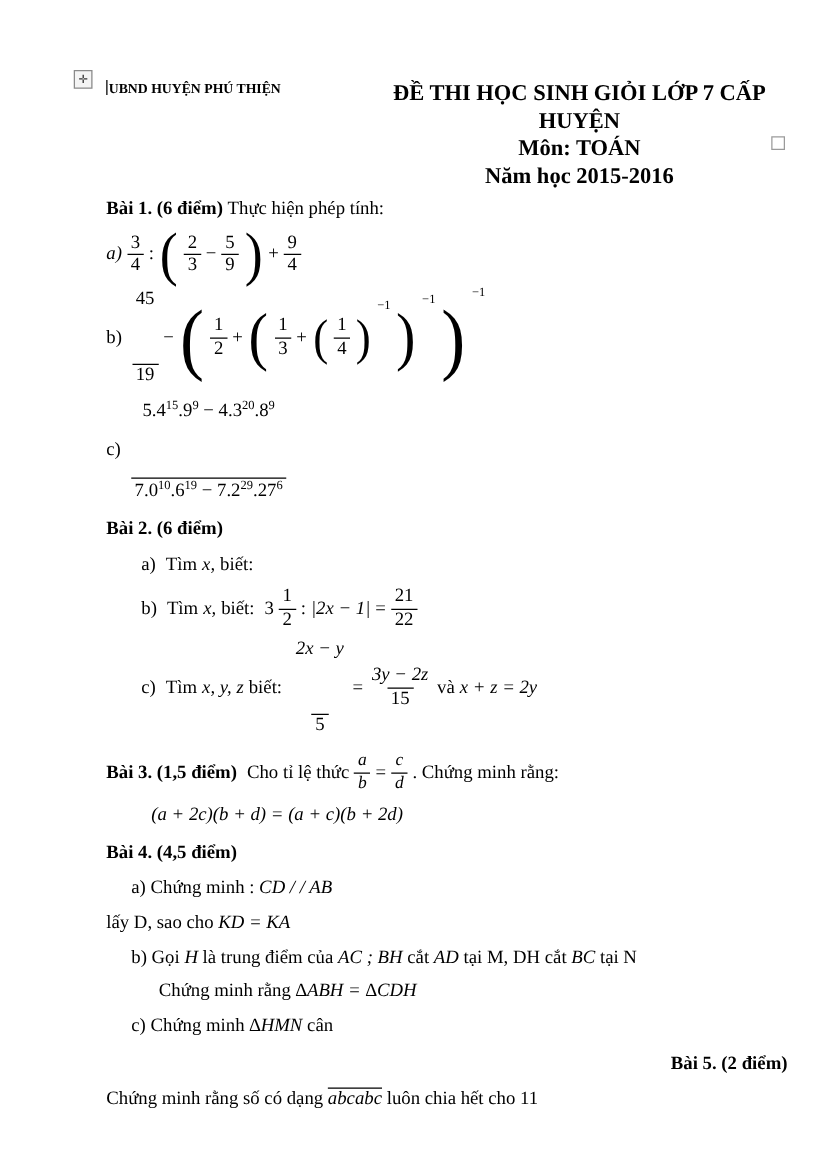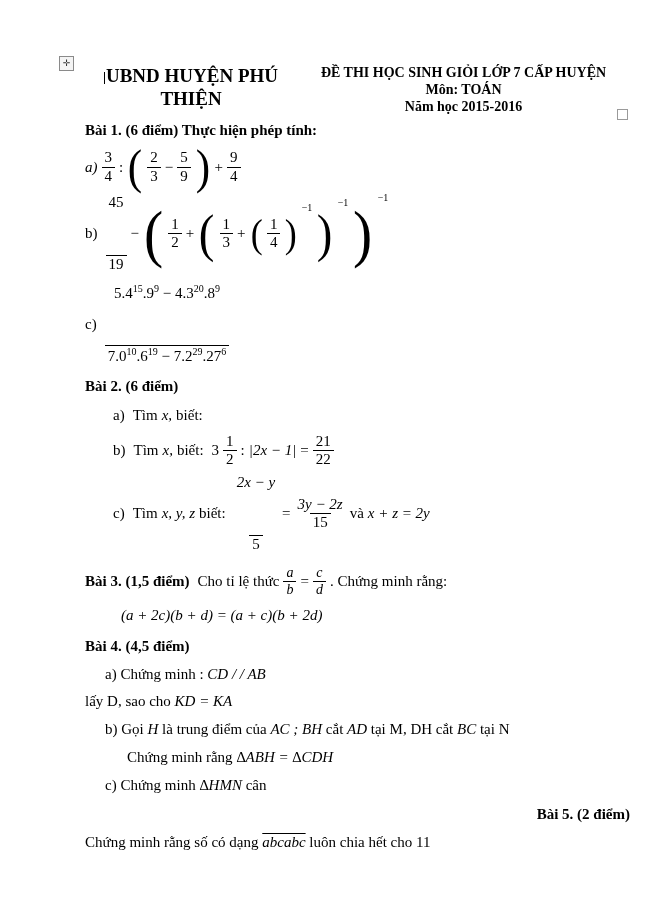--- a/index.html
+++ b/index.html
@@ -4,35 +4,35 @@
 <style>
   html,body { margin:0; padding:0; background:#ffffff; }
   .page {
     position:relative; width:670px; height:922px; background:#ffffff;
     font-family:"Liberation Serif", serif; color:#000; overflow:hidden;
   }
   .content { padding:64px 40px 0 85px; font-size:15px; line-height:1.25; }
 
   
   .hdr { display:flex; }
-  .hdr-left  { width:212px; text-align:center; font-weight:bold; font-size:19px; line-height:1.22; }
-  .hdr-right { flex:1; text-align:center; font-weight:bold; font-size:14px; line-height:1.22; }
+  .hdr-left  { width:212px; font-weight:bold; font-size:11px; line-height:1.22; }
+  .hdr-right { flex:1; text-align:center; font-weight:bold; font-size:18px; line-height:1.22; }
   .caret { display:inline-block; width:0; height:12px; border-left:1px solid #000; margin-right:1px; vertical-align:-2px; }
 
   
   .move-handle {
     position:absolute; left:59px; top:56px; width:13px; height:13px;
     border:1px solid #8a8a8a; display:flex; align-items:center; justify-content:center;
     font-size:9px; line-height:1; color:#333; background:#f4f4f4; cursor:move;
   }
   .anchor-sq { position:absolute; left:617px; top:109px; width:9px; height:9px; border:1px solid #9a9a9a; background:#fff; }
 
   
   .sec { font-weight:bold; margin-top:10px; }
-  .sec .norm { font-weight:bold; }
+  .sec .norm { font-weight:normal; }
 
   
   .mrow { display:flex; align-items:center; gap:4px; margin-top:10px; }
   .mrow .gapl { margin-left:4px;gap:43px; }
   .math { font-style:italic; }
   .fr { display:inline-flex; flex-direction:column; align-items:center; line-height:1.15; }
   .fr .nu { padding:0 3px; }
   .fr .de { border-top:1px solid #000; padding:0 3px; }
   .bp { line-height:0.8; font-weight:400; transform:scaleX(0.9); }
   .p48 { font-size:48px; }

